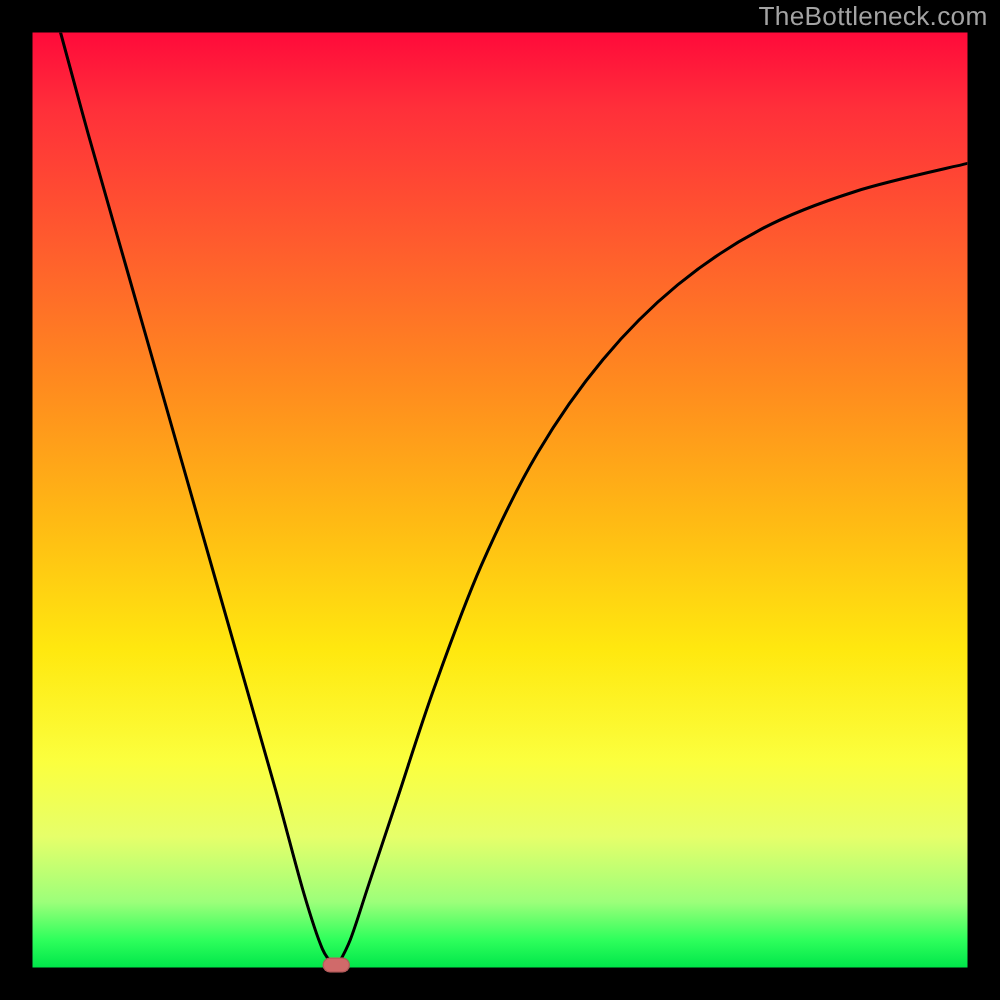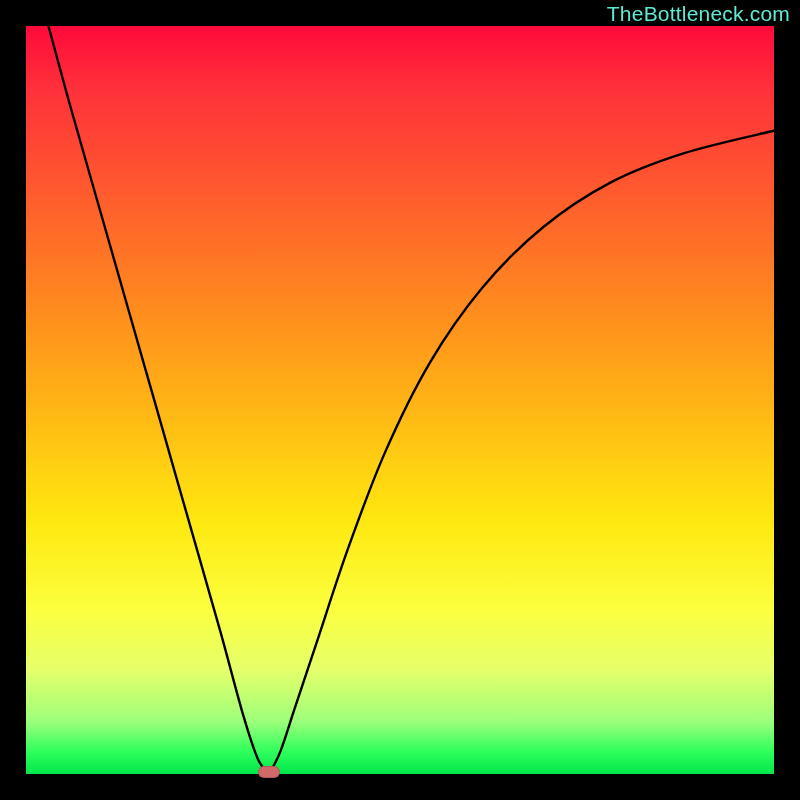--- a/index.html
+++ b/index.html
@@ -43,21 +43,21 @@
     position: absolute;
     left: 0;
     top: 0;
     width: 748px;
     height: 748px;
   }
   .watermark {
     position: absolute;
     top: 2px;
     right: 10px;
-    color: #5eead4;
+    color: #a3a3a3;
     font-size: 21px;
     letter-spacing: 0.2px;
     font-weight: 400;
   }
   .dip-marker {
     position: absolute;
     width: 22px;
     height: 12px;
     border-radius: 6px;
     background: #d06a6a;

